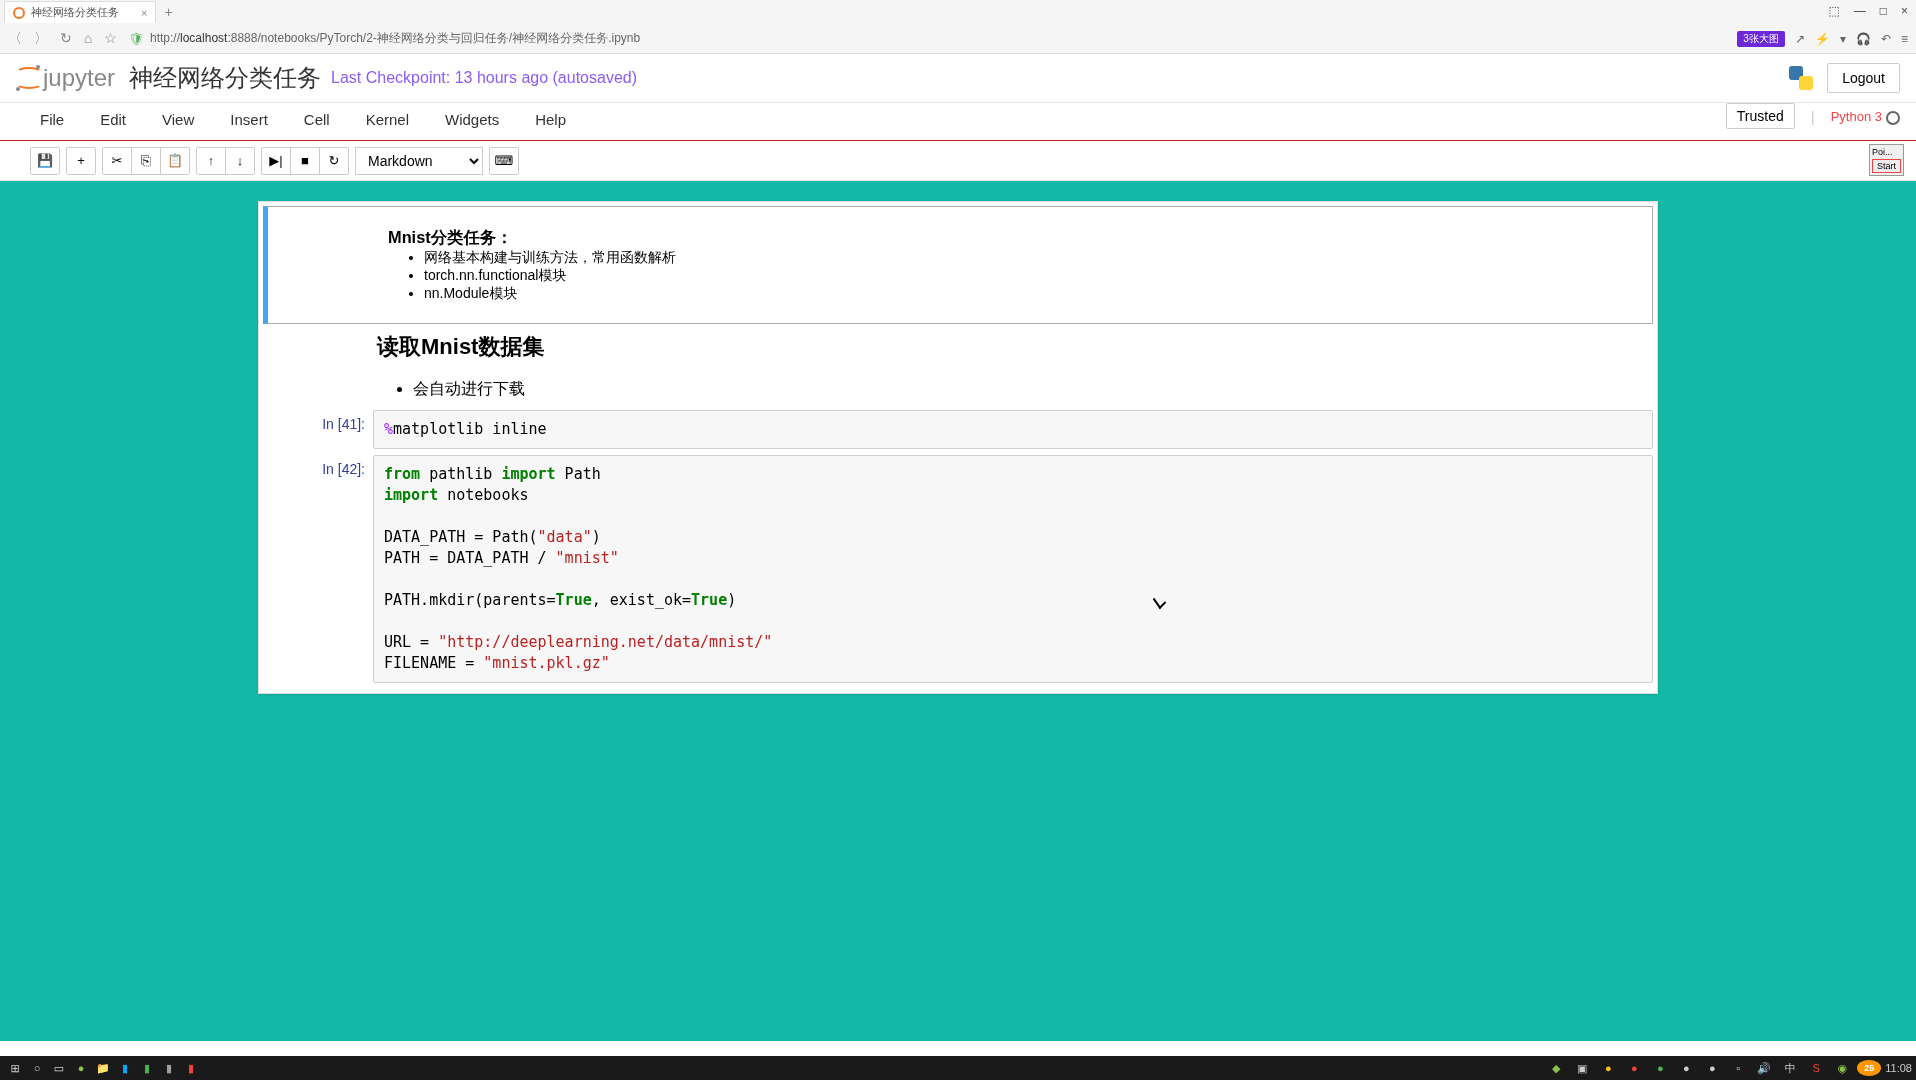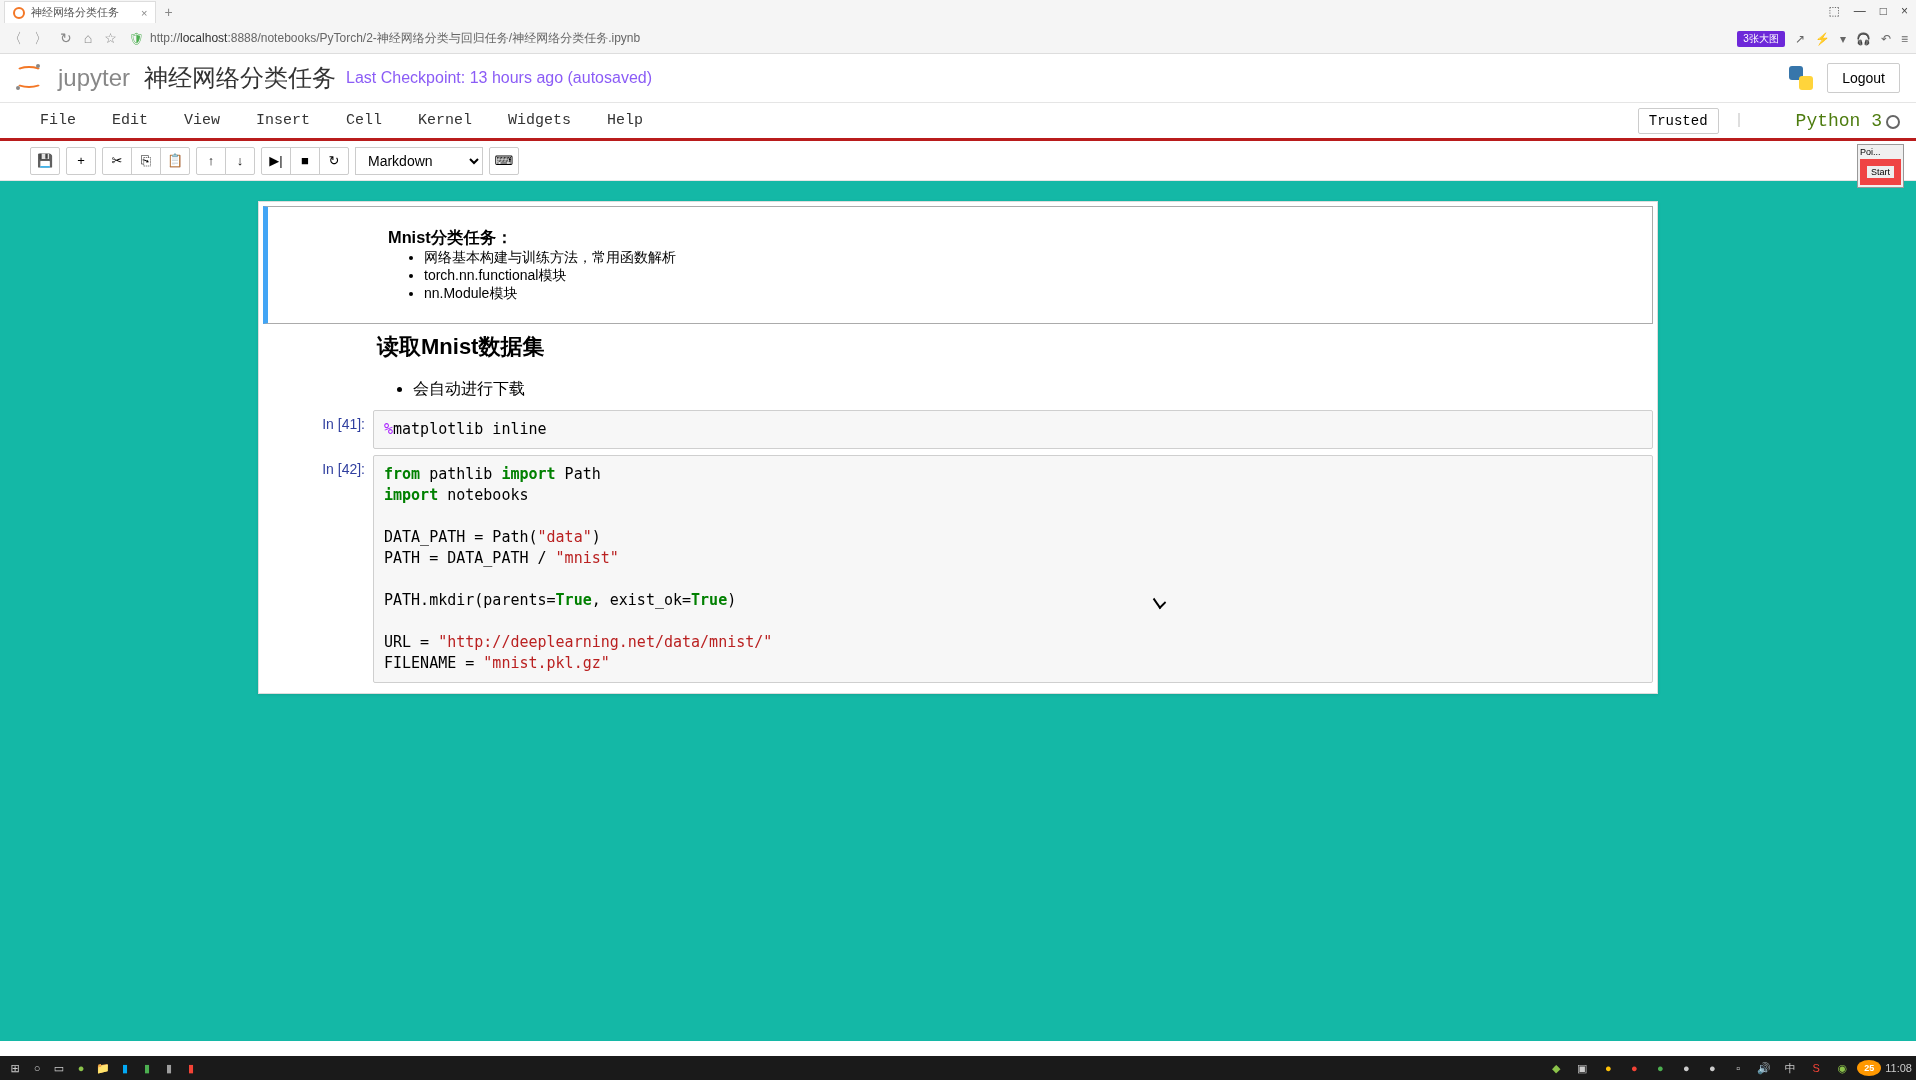--- a/index.html
+++ b/index.html
@@ -17,55 +17,55 @@
     .nav-icons { display: flex; gap: 12px; color: #888; }
     .nav-icons span { cursor: pointer; }
     .url-area { display: flex; align-items: center; flex: 1; gap: 6px; font-size: 12px; color: #666; }
     .shield-icon { color: #4caf50; font-size: 12px; }
     .url-host { color: #333; }
     .addr-right { display: flex; align-items: center; gap: 10px; color: #666; font-size: 12px; }
     .green-badge { background: #6d28d9; color: #fff; padding: 1px 6px; font-size: 10px; border-radius: 2px; }
     
     
     .jupyter-header { display: flex; align-items: center; padding: 8px 16px; border-bottom: 1px solid #e5e5e5; }
-    .jupyter-logo { display: flex; gap: 16px; }
+    .jupyter-logo { display: flex; align-items: center; gap: 1px; }
     .logo-circles { position: relative; width: 26px; height: 26px; }
     .logo-arc { position: absolute; width: 26px; height: 10px; border-radius: 50%; border: 2px solid #f37726; border-left-color: transparent; border-right-color: transparent; }
     .logo-arc.top { top: 2px; border-bottom-color: transparent; }
     .logo-arc.bot { bottom: 2px; border-top-color: transparent; }
     .logo-dot { position: absolute; width: 4px; height: 4px; border-radius: 50%; background: #888; }
     .logo-text { font-size: 24px; color: #888; font-weight: 400; }
     .nb-title { font-size: 24px; color: #333; margin-left: 14px; }
     .checkpoint { font-size: 16px; color: #8b5cf6; margin-left: 10px; }
     .header-right { margin-left: auto; display: flex; align-items: center; gap: 12px; }
     .python-icon { width: 28px; height: 28px; position: relative; }
     .python-icon::before, .python-icon::after { content: ''; position: absolute; width: 14px; height: 14px; border-radius: 3px; }
     .python-icon::before { background: #3776ab; top: 2px; left: 2px; }
     .python-icon::after { background: #ffd43b; bottom: 2px; right: 2px; }
     .logout-btn { border: 1px solid #ccc; padding: 6px 14px; background: #fff; cursor: pointer; font-size: 14px; border-radius: 2px; }
     
     
-    .menu-bar { display: flex; align-items: center; padding: 0 16px; height: 38px; border-bottom: 3px solid #b91c1c; font-size: 15px; font-family: Liberation Mono, monospace; }
+    .menu-bar { display: flex; align-items: flex-start; padding: 0 16px; height: 38px; border-bottom: 1px solid #b91c1c; font-size: 15px; }
     .menu-item { padding: 8px 18px; cursor: pointer; color: #333; }
     .menu-item:first-child { padding-left: 24px; }
     .menu-right { margin-left: auto; display: flex; align-items: center; gap: 16px; }
     .trusted { border: 1px solid #ccc; padding: 4px 10px; border-radius: 2px; font-size: 14px; }
-    .kernel-name { font-size: 18px; color: #4d7c0f; margin-left: 36px; }
+    .kernel-name { font-size: 13px; color: #ef4444; }
     .kernel-circle { width: 14px; height: 14px; border: 2px solid #666; border-radius: 50%; display: inline-block; vertical-align: middle; margin-left: 4px; }
     
     
     .toolbar { display: flex; align-items: center; padding: 4px 16px 4px 30px; height: 40px; border-bottom: 1px solid #e5e5e5; gap: 6px; }
     .tool-btn { border: 1px solid #ccc; background: #fff; width: 30px; height: 28px; display: flex; align-items: center; justify-content: center; cursor: pointer; border-radius: 2px; font-size: 13px; }
     .tool-group { display: flex; gap: 0; }
     .tool-group .tool-btn { border-radius: 0; margin-right: -1px; }
     .tool-group .tool-btn:first-child { border-radius: 2px 0 0 2px; }
     .tool-group .tool-btn:last-child { border-radius: 0 2px 2px 0; margin-right: 0; }
     .cell-type-select { border: 1px solid #ccc; height: 28px; padding: 0 8px; font-size: 14px; width: 128px; background: #fff; }
     .float-box { position: absolute; right: 12px; top: 144px; border: 1px solid #999; background: #f0f0f0; font-size: 9px; padding: 2px; }
-    .float-box button { font-size: 9px; border: 7px solid #ef4444; background: #eee; padding: 1px 4px; margin-top: 2px; }
+    .float-box button { font-size: 9px; border: 1px solid #ef4444; background: #eee; padding: 1px 4px; margin-top: 2px; }
     
     
     .notebook-container { background: #14b8a6; padding: 20px 0; height: calc(100vh - 220px); overflow-y: auto; }
     .notebook { background: #fff; border: 1px solid #ddd; box-shadow: 0 1px 3px rgba(0,0,0,0.1); max-width: 1400px; margin: 0 auto; padding: 4px; }
     
     .cell { display: flex; margin-bottom: 6px; }
     .cell-prompt { width: 110px; text-align: right; padding: 6px 8px 0 0; font-family: Liberation Sans, sans-serif; font-size: 14px; color: #303f9f; }
     .cell-content { flex: 1; }
     
     .md-cell-selected { border: 1px solid #ababab; border-left: 5px solid #42a5f5; padding: 20px 10px; }

